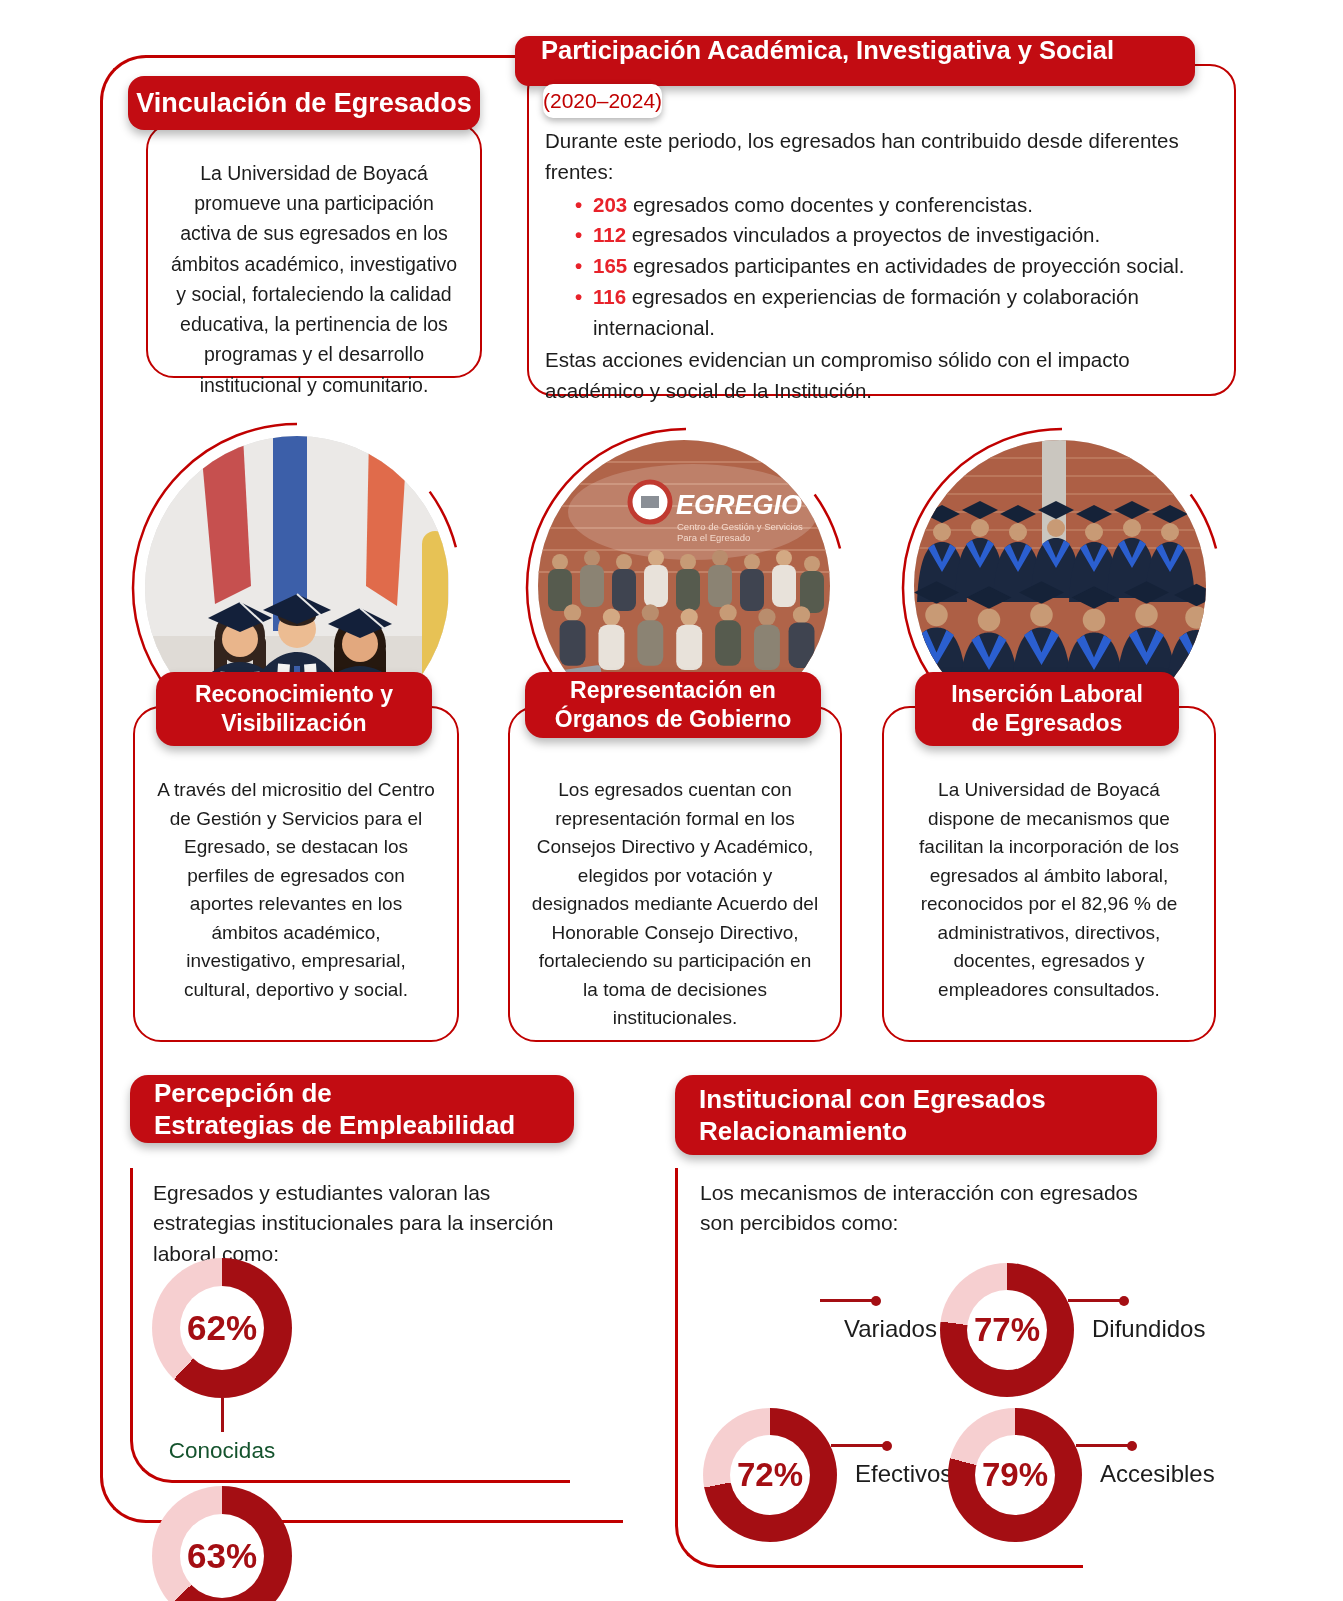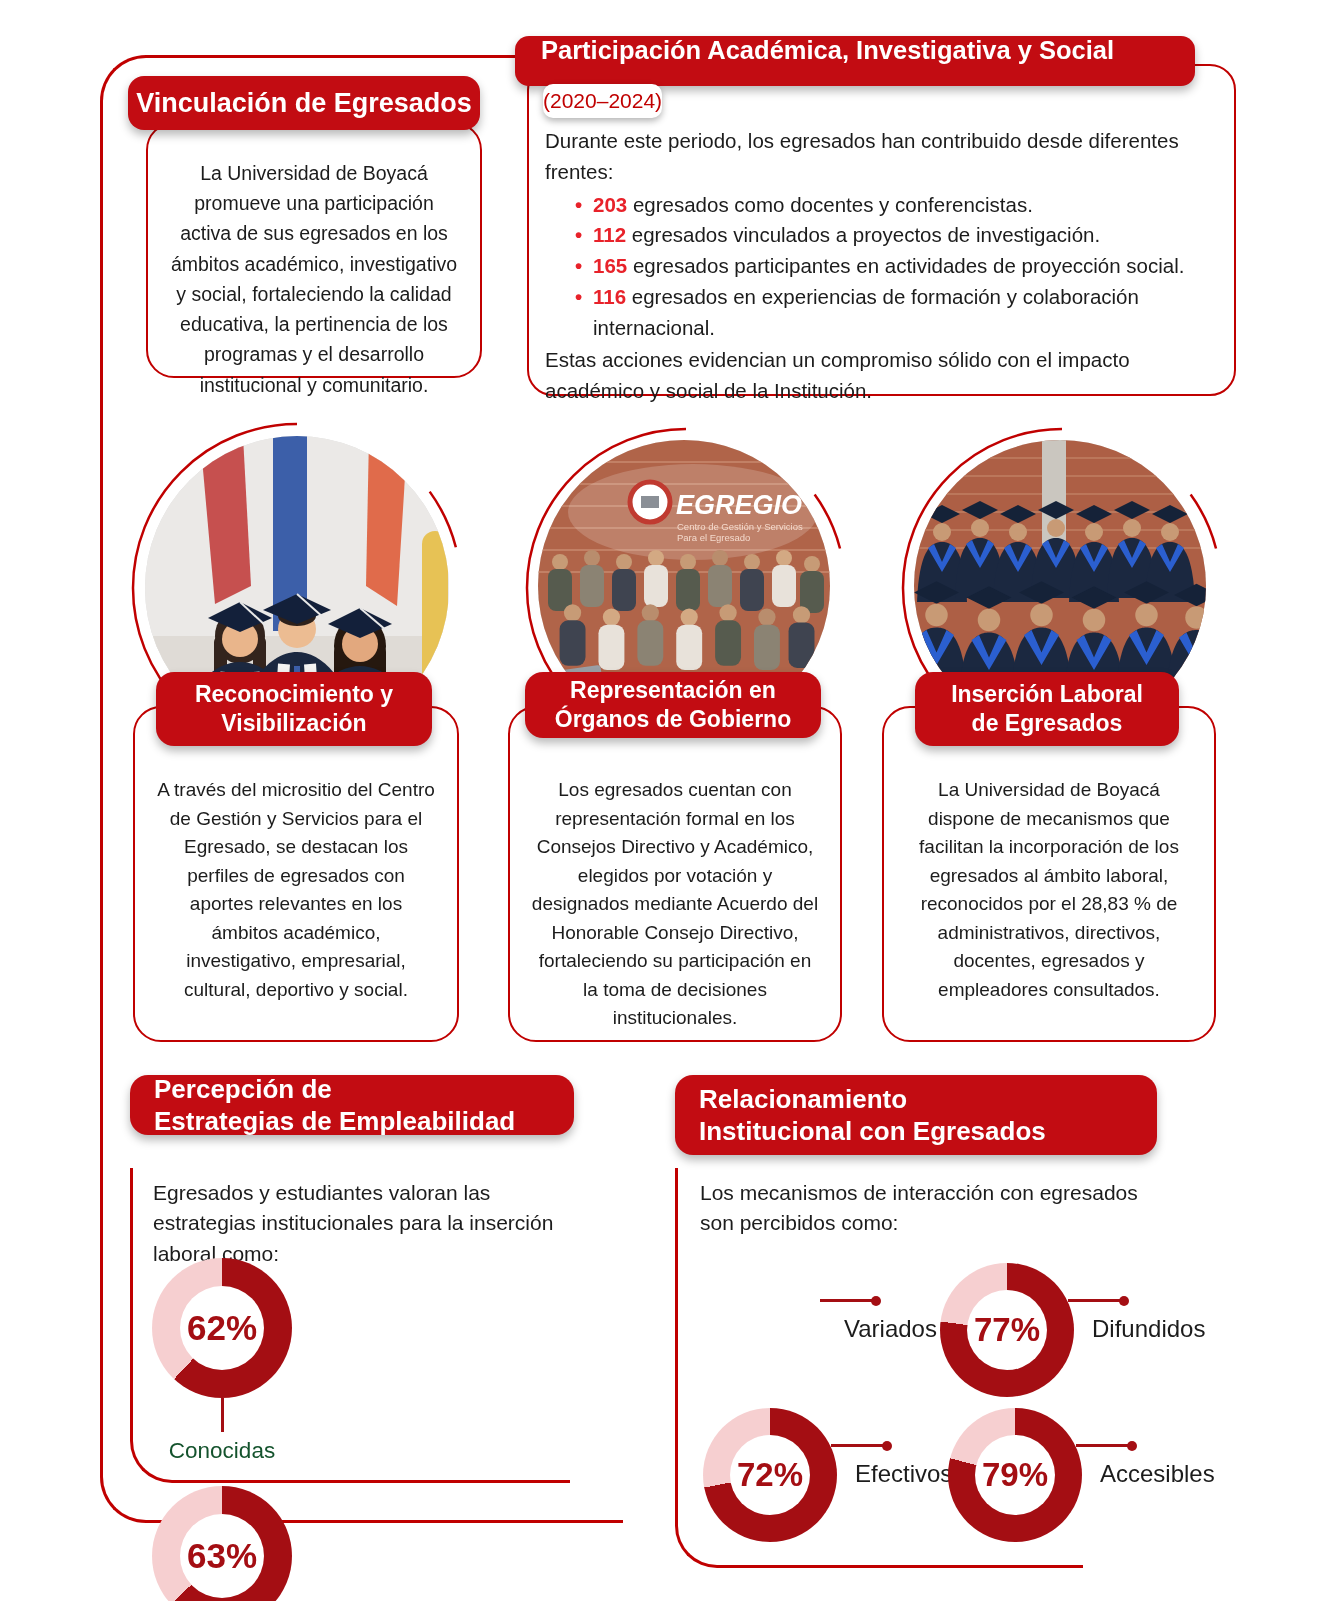--- a/index.html
+++ b/index.html
@@ -45,21 +45,21 @@
   .tr-bullets li::before{content:"•";position:absolute;left:0;color:#E8222A;font-weight:bold;}
   .num{color:#E8222A;font-weight:bold;}
   
   .photo{position:absolute;border-radius:50%;overflow:hidden;z-index:3;background:#ddd;}
   .photo svg{display:block;}
   .photo-arc{position:absolute;z-index:2;pointer-events:none;}
   
   .mid-pill{font-size:23px;line-height:1.25;border-radius:18px;}
   .mid-body{padding:68px 20px 20px 20px;font-size:19px;line-height:1.5;text-align:center;}
   
-  .bl-pill{left:130px;top:1075px;width:420px;height:60px;font-size:26px;line-height:1.25;padding-left:24px;border-radius:18px;}
+  .bl-pill{left:130px;top:1075px;width:420px;height:68px;font-size:26px;line-height:1.25;padding-left:24px;border-radius:18px;}
   .br-pill{left:675px;top:1075px;width:458px;height:80px;font-size:26px;line-height:1.25;padding-left:24px;border-radius:18px;}
   .open-box{
     position:absolute;border-left:3px solid #C00000;border-bottom:3px solid #C00000;
     border-bottom-left-radius:42px;z-index:1;
   }
   .bl-box{left:130px;top:1168px;width:437px;height:312px;}
   .br-box{left:675px;top:1168px;width:405px;height:397px;}
   .intro{position:absolute;font-size:21px;line-height:1.45;z-index:2;}
   .bl-intro{left:153px;top:1178px;width:440px;}
   .br-intro{left:700px;top:1178px;width:470px;}
@@ -283,21 +283,21 @@
     <span><span>Representación en</span><br><span>Órganos de Gobierno</span></span>
   </div>
   <div class="rcard" style="left:508px;top:706px;width:330px;height:332px;">
     <div class="mid-body">Los egresados cuentan con representación formal en los Consejos Directivo y Académico, elegidos por votación y designados mediante Acuerdo del Honorable Consejo Directivo, fortaleciendo su participación en la toma de decisiones institucionales.</div>
   </div>
 
   <div class="pill center mid-pill" style="left:915px;top:672px;width:264px;height:74px;">
     <span><span>Inserción Laboral</span><br><span>de Egresados</span></span>
   </div>
   <div class="rcard" style="left:882px;top:706px;width:330px;height:332px;">
-    <div class="mid-body">La Universidad de Boyacá dispone de mecanismos que facilitan la incorporación de los egresados al ámbito laboral, reconocidos por el 28,83 % de administrativos, directivos, docentes, egresados y empleadores consultados.</div>
+    <div class="mid-body">La Universidad de Boyacá dispone de mecanismos que facilitan la incorporación de los egresados al ámbito laboral, reconocidos por el 82,96 % de administrativos, directivos, docentes, egresados y empleadores consultados.</div>
   </div>
 
   <div class="pill left bl-pill">
     <span>Percepción de</span>
     <span>Estrategias de Empleabilidad</span>
   </div>
   <div class="open-box bl-box"></div>
   <div class="intro bl-intro">Egresados y estudiantes valoran las estrategias institucionales para la inserción laboral como:</div>
   <div class="bl-row">
     <div class="l-item">
@@ -317,22 +317,22 @@
     <div class="l-item">
       <div class="donut big" style="background: conic-gradient(rgb(164, 14, 19) 0deg, rgb(164, 14, 19) 60%, rgb(246, 207, 208) 60%, rgb(246, 207, 208) 100%);">
         <span class="pct">60%</span>
       </div>
       <div class="stem"></div>
       <div class="l-label">Efectivas</div>
     </div>
   </div>
 
   <div class="pill left br-pill">
+    <span>Institucional con Egresados</span>
     <span>Relacionamiento</span>
-    <span>Institucional con Egresados</span>
   </div>
   <div class="open-box br-box"></div>
   <div class="intro br-intro">Los mecanismos de interacción con egresados son percibidos como:</div>
 
   <div class="r-item" style="left:692px;top:1263px;">
     <div class="connector"></div>
     <div class="r-label">Variados</div>
   </div>
   <div class="r-item" style="left:940px;top:1263px;">
     <div class="donut small" style="background: conic-gradient(rgb(164, 14, 19) 0deg, rgb(164, 14, 19) 77%, rgb(246, 207, 208) 77%, rgb(246, 207, 208) 100%);">

